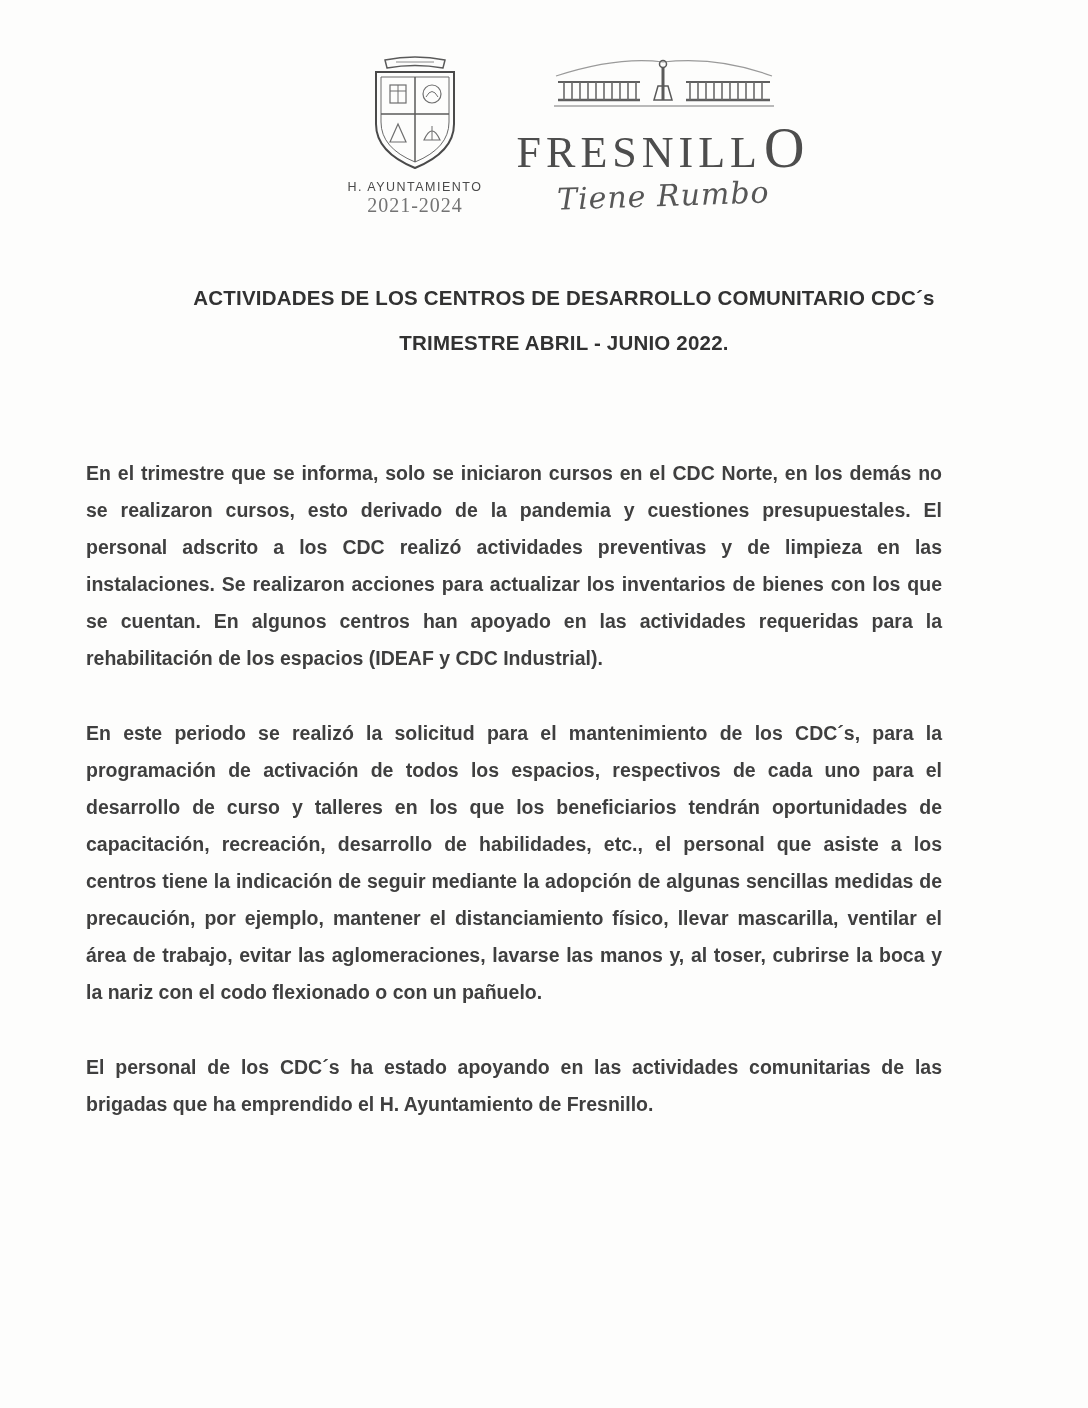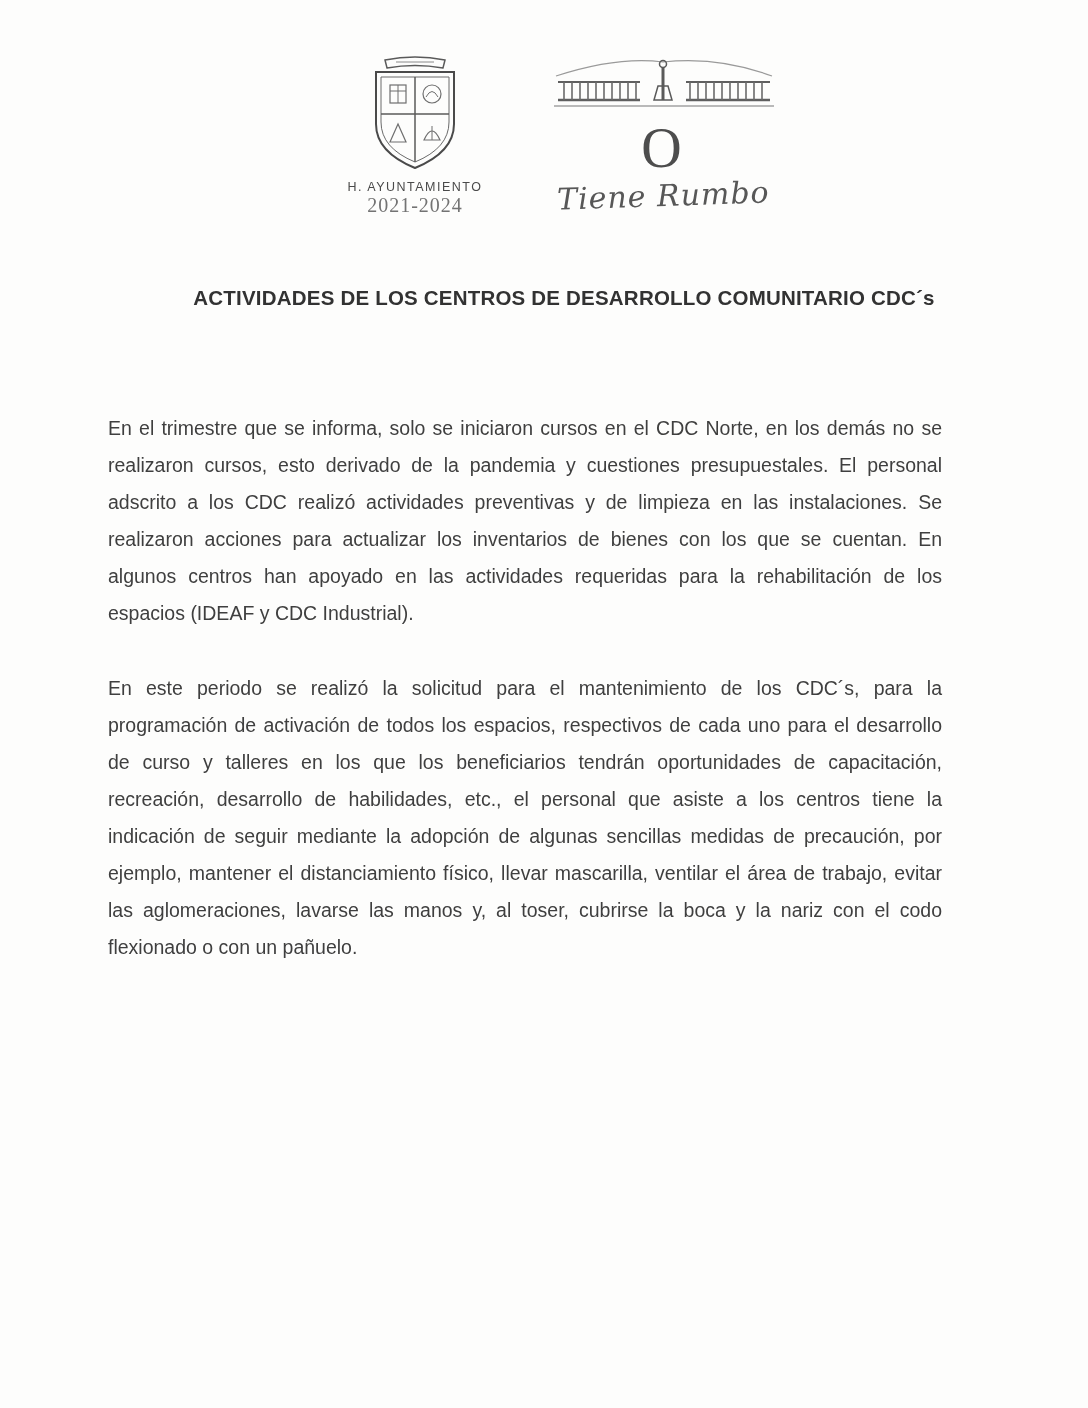--- a/index.html
+++ b/index.html
@@ -71,21 +71,22 @@
     text-align:center;
     font-weight:bold;
     color:#323232;
     font-size:20.5px;
     letter-spacing:.2px;
   }
   .doc-title .t-line{line-height:45px;margin-left:40px;}
 
   
   .body-text{
-    padding:90px 146px 0 108px;
+    padding:90px 146px 0 86px;
+    font-weight:bold;
   }
   .body-text p{
     margin:0 0 38px 0;
     font-size:19.5px;
     line-height:37px;
     text-align:justify;
     color:#3f3f3f;
   }
 </style>
 </head>
@@ -159,29 +160,32 @@
           </g>
 
           <circle cx="115" cy="8" r="3.5" fill="none" stroke="#5a5a5a" stroke-width="1.5"></circle>
           <line x1="115" y1="12" x2="115" y2="44" stroke="#5a5a5a" stroke-width="3"></line>
           <path d="M106 44 L110 30 H120 L124 44 Z" fill="none" stroke="#5a5a5a" stroke-width="1.5"></path>
 
           <line x1="6" y1="50" x2="226" y2="50" stroke="#777" stroke-width="1.2"></line>
         </svg>
       </span>
       <span class="wordmark">
+        <span class="wm-main">FRESNILL</span>
         <span class="wm-o">O</span>
       </span>
       <span class="tagline">Tiene Rumbo</span>
     </div>
 
   </div>
 
   <div class="doc-title">
     <div class="t-line">ACTIVIDADES DE LOS CENTROS DE DESARROLLO COMUNITARIO CDC´s</div>
+    <div class="t-line">TRIMESTRE ABRIL - JUNIO 2022.</div>
   </div>
 
   <div class="body-text">
     <p>En el trimestre que se informa, solo se iniciaron cursos en el CDC Norte, en los demás no se realizaron cursos, esto derivado de la pandemia y cuestiones presupuestales. El personal adscrito a los CDC realizó actividades preventivas y de limpieza en las instalaciones. Se realizaron acciones para actualizar los inventarios de bienes con los que se cuentan. En algunos centros han apoyado en las actividades requeridas para la rehabilitación de los espacios (IDEAF y CDC Industrial).</p>
     <p>En este periodo se realizó la solicitud para el mantenimiento de los CDC´s, para la programación de activación de todos los espacios, respectivos de cada uno para el desarrollo de curso y talleres en los que los beneficiarios tendrán oportunidades de capacitación, recreación, desarrollo de habilidades, etc., el personal que asiste a los centros tiene la indicación de seguir mediante la adopción de algunas sencillas medidas de precaución, por ejemplo, mantener el distanciamiento físico, llevar mascarilla, ventilar el área de trabajo, evitar las aglomeraciones, lavarse las manos y, al toser, cubrirse la boca y la nariz con el codo flexionado o con un pañuelo.</p>
+    <p>El personal de los CDC´s ha estado apoyando en las actividades comunitarias de las brigadas que ha emprendido el H. Ayuntamiento de Fresnillo.</p>
   </div>
 
 </div>
 
 </body></html>

